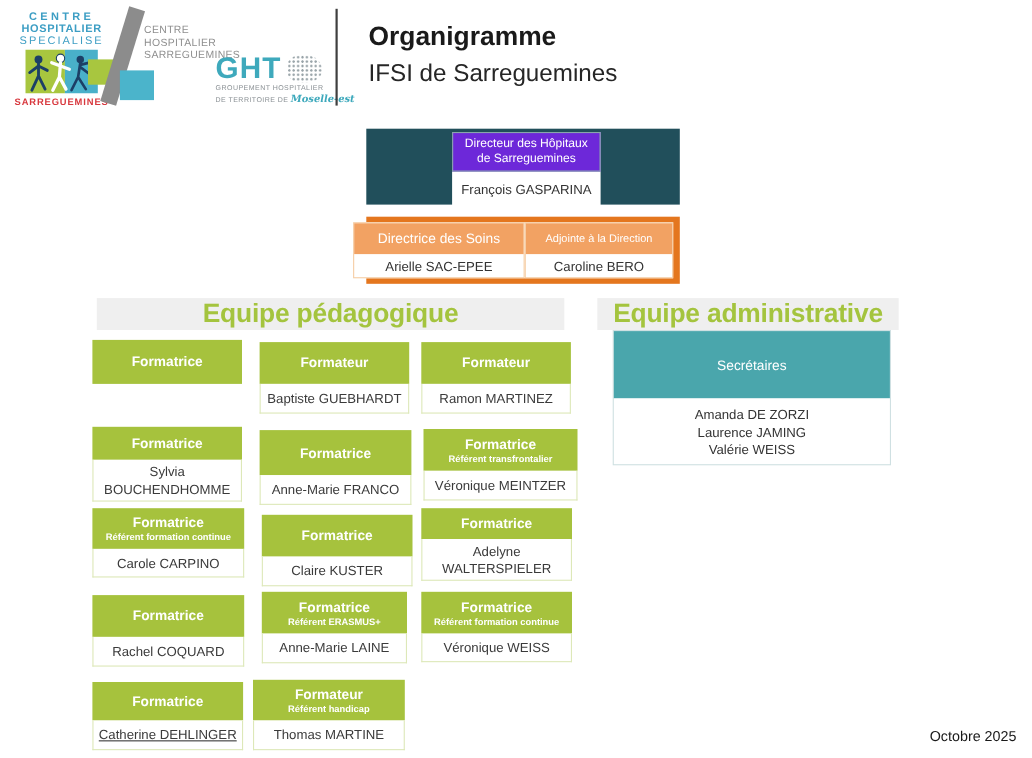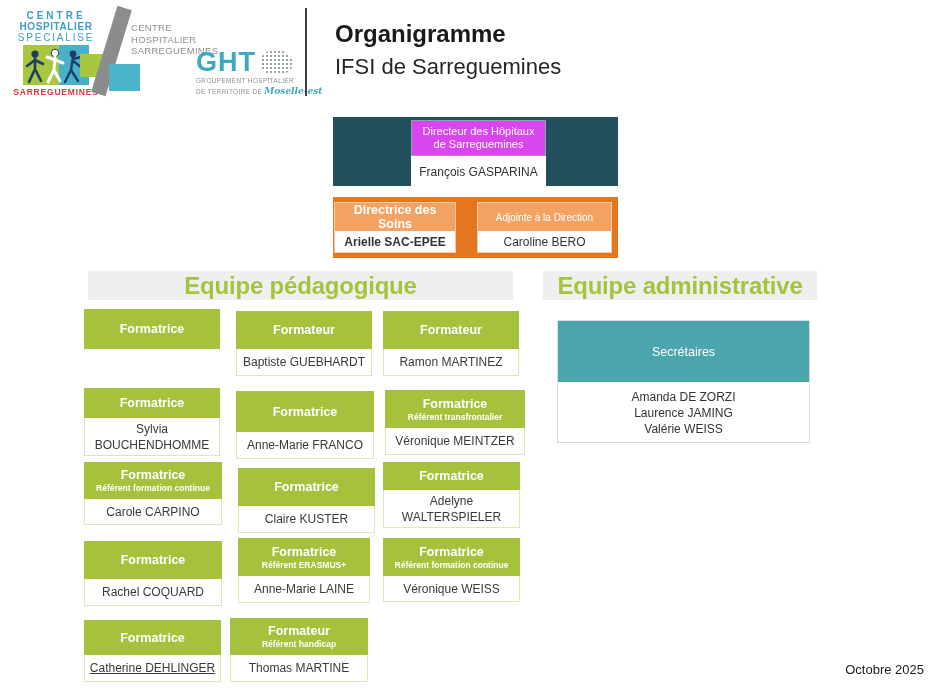--- a/index.html
+++ b/index.html
@@ -39,29 +39,29 @@
 
   .v-divider { position:absolute; left:305px; top:8px; width:2px; height:88px; background:#3F3F3F; }
 
   .titles { position:absolute; left:335px; top:20px; }
   .title-main { font-size:24px; font-weight:bold; color:#1A1A1A; }
   .title-sub  { font-size:22px; font-weight:normal; color:#262626; margin-top:6px; }
 
   
   .director-band { position:absolute; left:333px; top:117px; width:285px; height:69px; background:#214F5B; }
   .director-card { position:absolute; left:411px; top:120px; width:135px; height:67px; background:#fff; }
-  .director-role { height:36px; background:#d946ef; border:1px solid #89A5AC; color:#fff;
+  .director-role { height:36px; background:#6d28d9; border:1px solid #89A5AC; color:#fff;
                    font-size:11px; line-height:13px; display:flex; align-items:center; justify-content:center;
                    text-align:center; padding:0 3px; }
   .director-name { height:31px; display:flex; align-items:center; justify-content:center;
                    font-size:12px; color:#333; text-align:center; }
 
   .orange-band { position:absolute; left:333px; top:197px; width:285px; height:61px; background:#E4761E; }
   .deputy { position:absolute; top:202px; height:51px; background:#fff; border:1px solid #F6CDA4; }
-  .deputy-1 { left:334px; width:122px;font-weight:bold; }
+  .deputy-1 { left:321px; width:156px; }
   .deputy-2 { left:477px; width:135px; }
   .deputy-role { height:28px; background:#F2A263; color:#fff; display:flex; align-items:center; justify-content:center; text-align:center; }
   .deputy-1 .deputy-role { font-size:12.5px; }
   .deputy-2 .deputy-role { font-size:10px; }
   .deputy-name { height:21px; display:flex; align-items:center; justify-content:center; font-size:12px; color:#333; }
 
   
   .section-title { position:absolute; top:271px; height:29px; background:#EFEFEF;
                    display:flex; align-items:center; justify-content:center;
                    color:#A4C43E; font-size:24px; font-weight:bold; letter-spacing:-0.2px; }
@@ -73,21 +73,21 @@
   .gbox-header { background:#A6C23D; color:#fff; display:flex; flex-direction:column;
                  align-items:center; justify-content:center; text-align:center; padding:1px 2px; }
   .gbox-title { font-size:12.5px; font-weight:bold; line-height:14px; }
   .gbox-sub { font-size:8.5px; font-weight:bold; line-height:10px; margin-top:1px; }
   .gbox-sub:empty { display:none; }
   .gbox-name { background:#fff; border:1px solid #DDE8B8; border-top:none;
                display:flex; align-items:center; justify-content:center; text-align:center;
                font-size:12px; line-height:16px; color:#3A3A3A; padding:0 4px; }
 
   
-  .sec-card { position:absolute; left:557px; top:320px; width:253px; height:123px;
+  .sec-card { position:absolute; left:557px; top:300px; width:253px; height:123px;
               background:#fff; border:1px solid #CFE0E2; }
   .sec-role { height:61px; background:#4AA6AC; color:#fff; font-size:12.5px;
               display:flex; align-items:center; justify-content:center; }
   .sec-body { padding-top:7px; text-align:center; font-size:12px; line-height:16px; color:#333; }
 
   .footer-date { position:absolute; right:14px; top:662px; font-size:13px; color:#1A1A1A; }
 </style>
 </head>
 <body>
 

